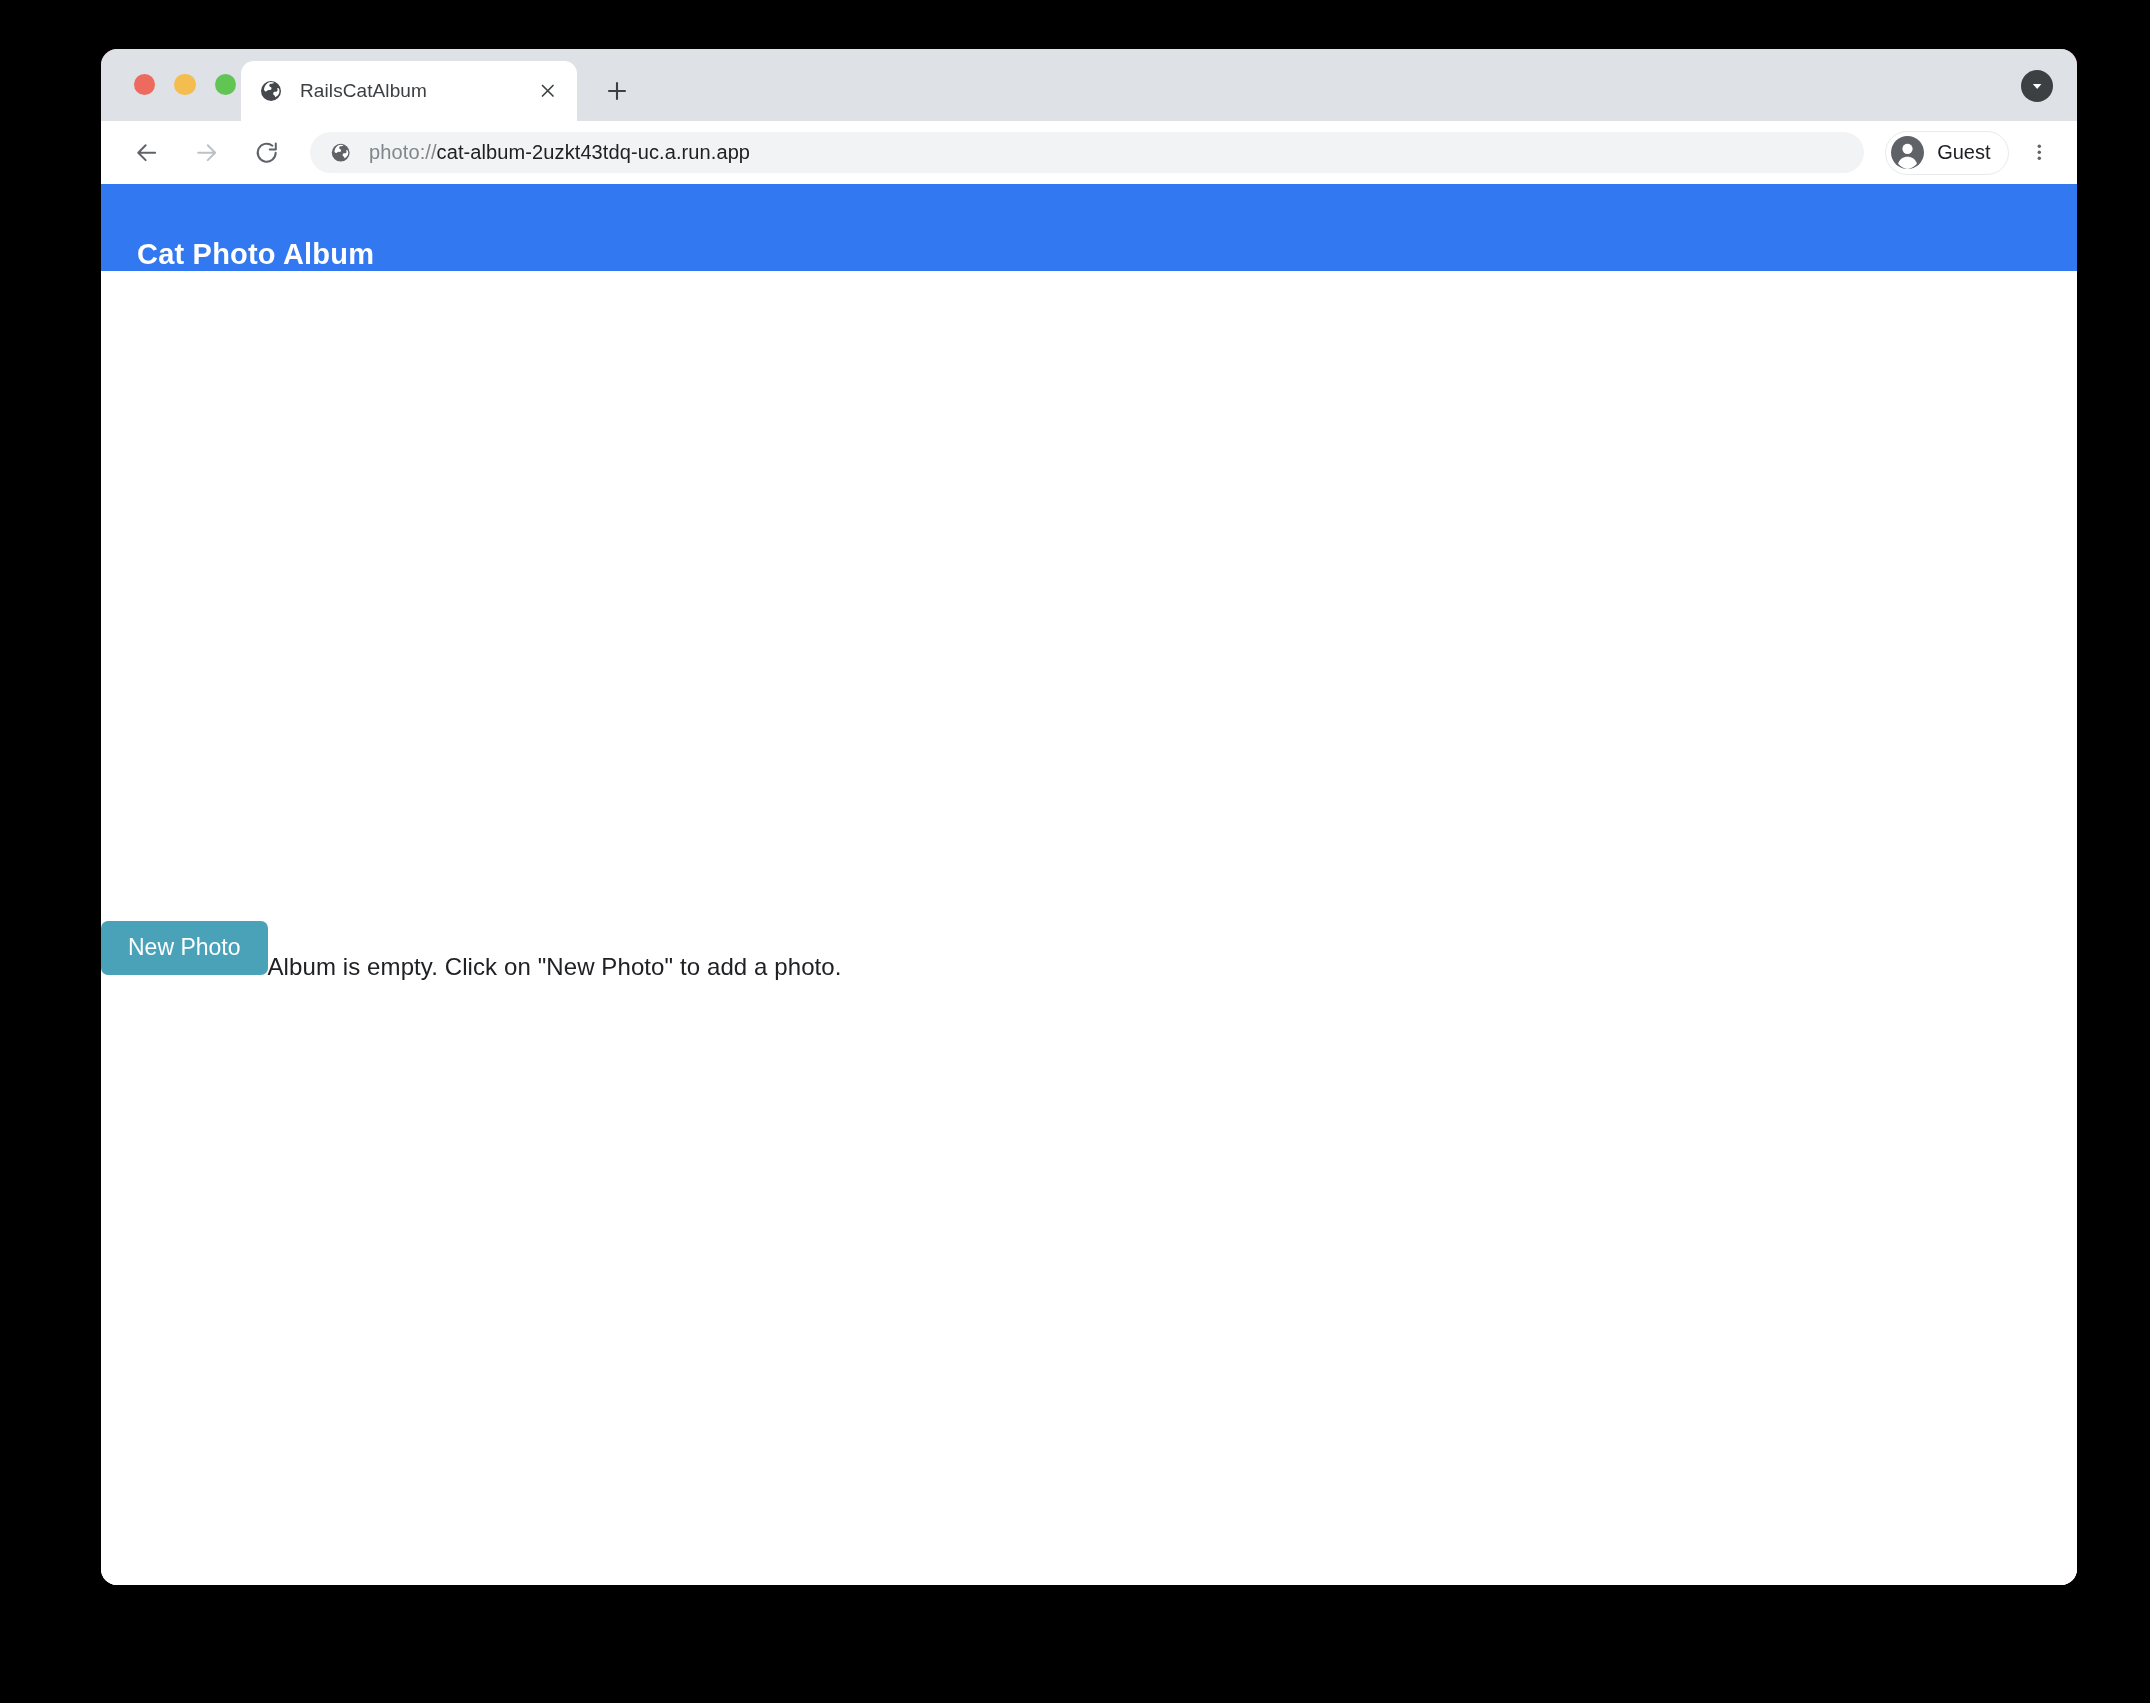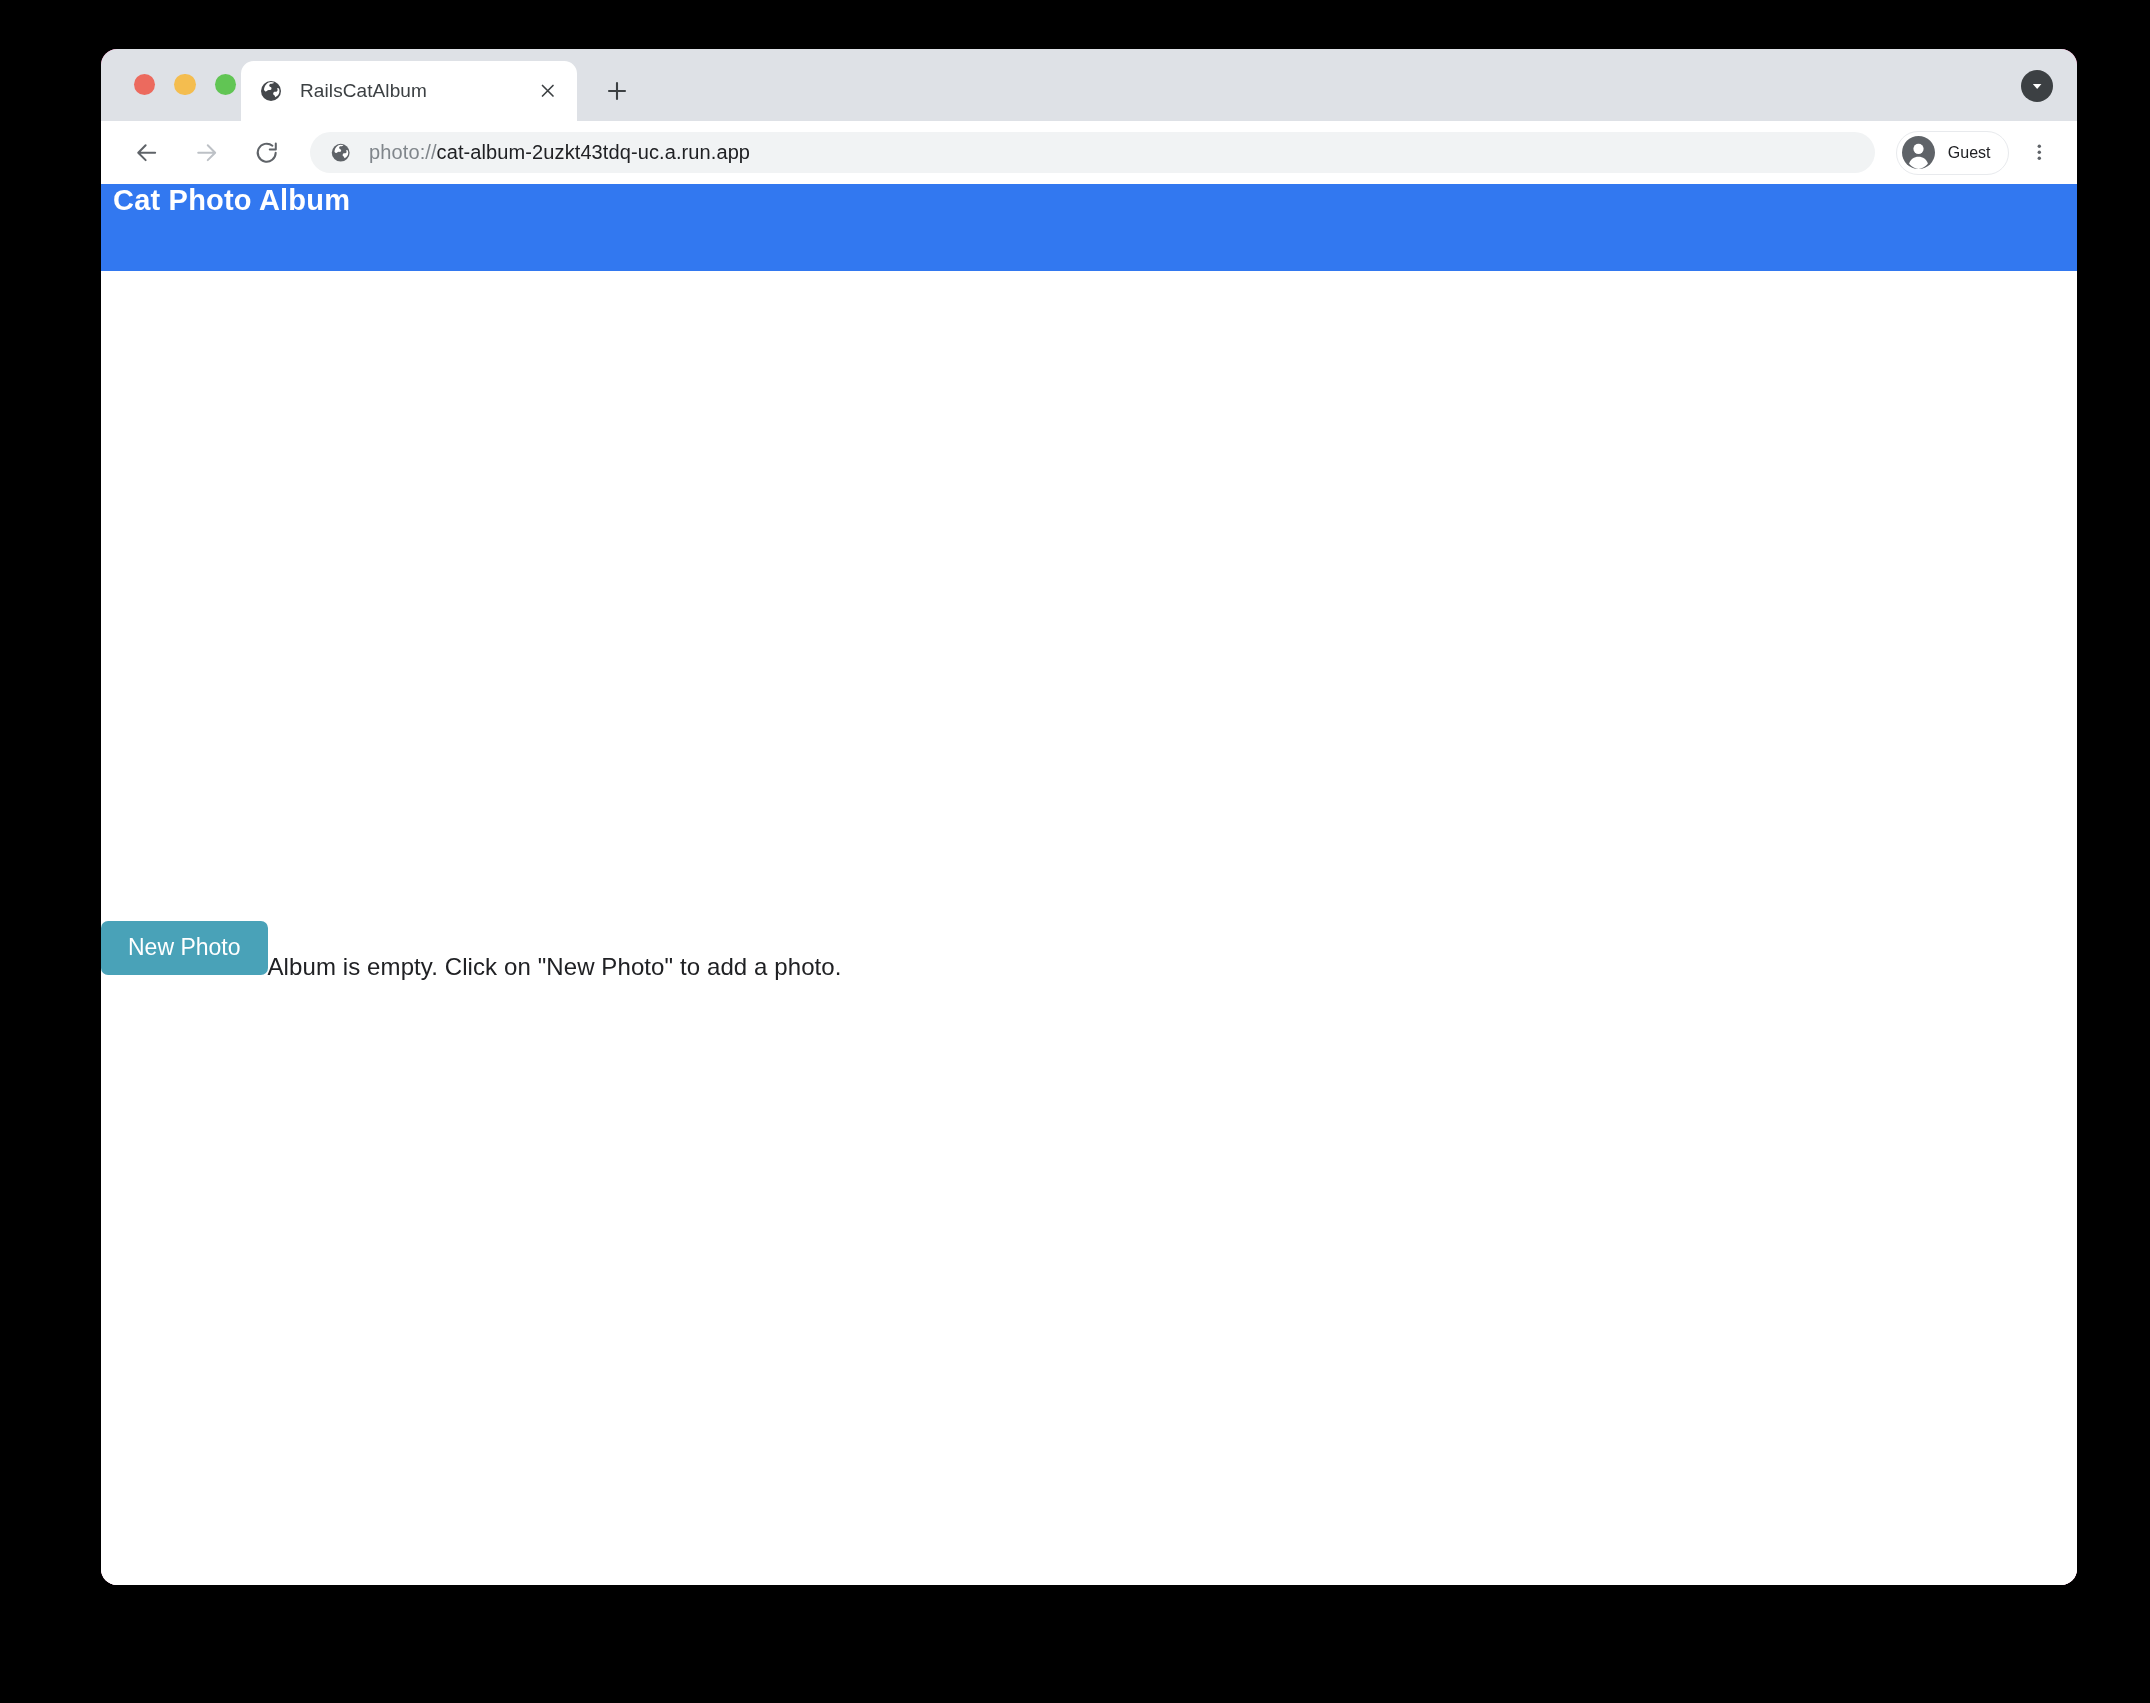--- a/index.html
+++ b/index.html
@@ -198,21 +198,21 @@
     background: #ffffff;
   }
   #profile-avatar {
     width: 33px;
     height: 33px;
     flex: 0 0 33px;
     display: block;
   }
   #profile-name {
     margin-left: 12.7px;
-    font-size: 16px;
+    font-size: 20px;
     color: #202124;
     white-space: nowrap;
   }
 
   #browser-menu-button {
     width: 41px;
     height: 41px;
     flex: 0 0 41px;
     display: flex;
     align-items: center;
@@ -228,22 +228,22 @@
     overflow: hidden;
     display: flex;
     flex-direction: column;
   }
 
   #app-header {
     flex: 0 0 87px;
     height: 87px;
     background: #3278f0;
     display: flex;
-    align-items: flex-start;
-    padding-left: 12px;
+    align-items: flex-end;
+    padding-left: 36px;
   }
   #app-title {
     color: #ffffff;
     font-size: 29px;
     font-weight: bold;
     letter-spacing: 0.2px;
   }
 
   #page-body {
     flex: 1 1 auto;

